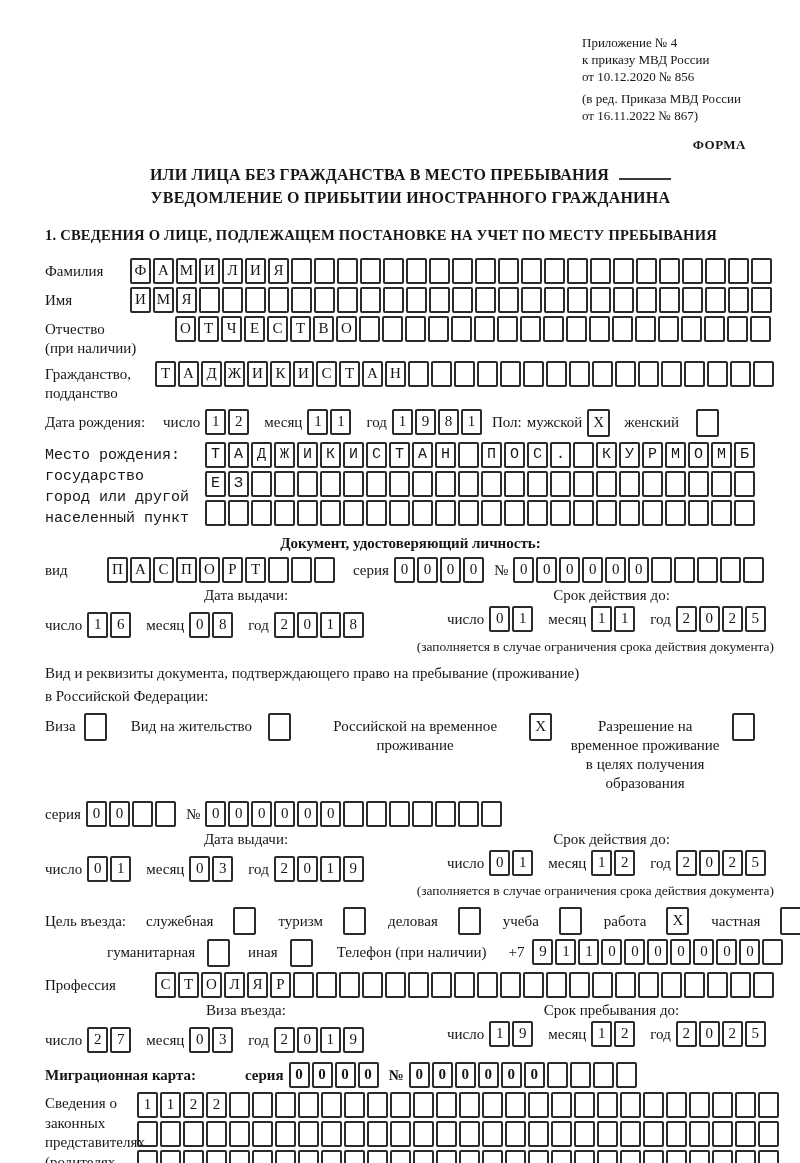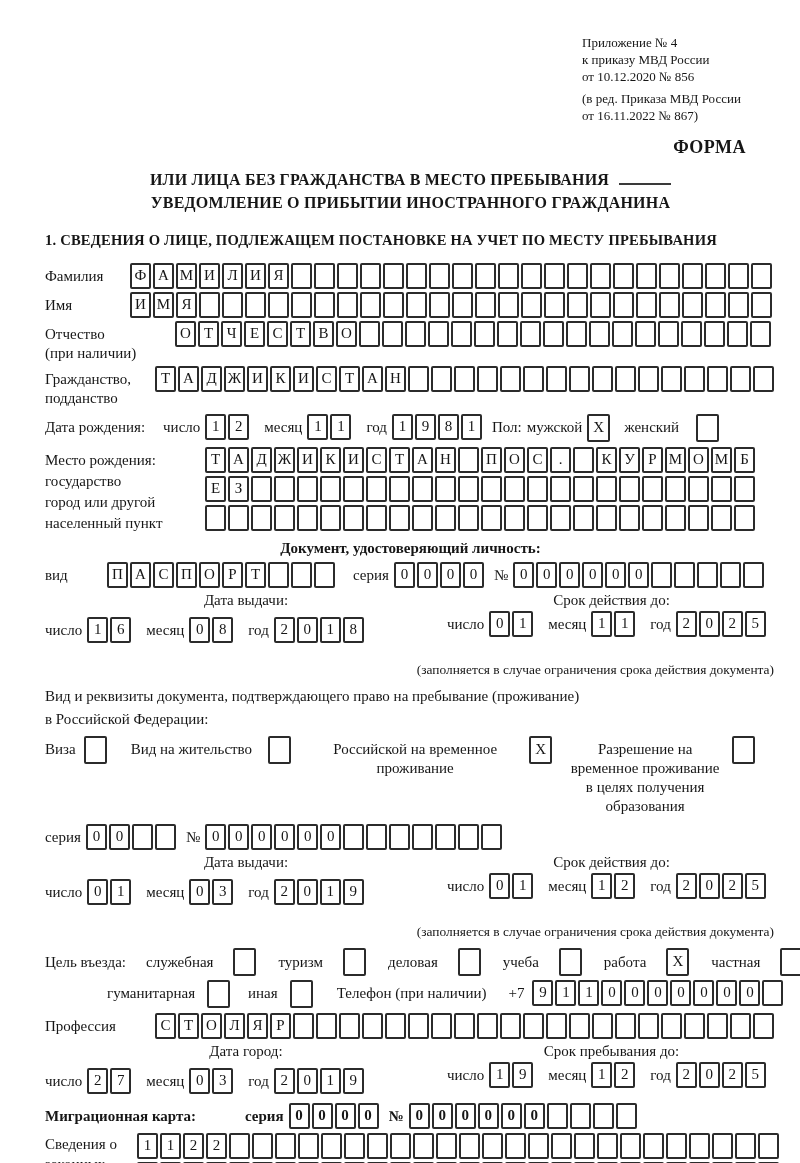--- a/index.html
+++ b/index.html
@@ -2,21 +2,21 @@
 <html><head>
 <meta charset="utf-8">
 <style>
   html,body{margin:0;padding:0;background:#fff;}
   body{width:800px;height:1163px;overflow:hidden;color:#161616;
        font-family:"Liberation Serif","DejaVu Serif",serif;}
   .page{padding:34px 24px 0 45px;}
 
   .annex{width:188px;margin-left:auto;margin-right:6px;font-size:13px;line-height:17px;}
   .annex-note{margin-top:5px;}
-  .forma{text-align:right;padding-right:30px;font-weight:bold;font-size:18px;margin-top:13px;letter-spacing:.5px;}
+  .forma{text-align:right;padding-right:30px;font-weight:bold;font-size:13px;margin-top:13px;letter-spacing:.5px;}
   .title{text-align:center;font-weight:bold;font-size:16px;line-height:23px;margin-top:10px;letter-spacing:.2px;}
   .uline{display:inline-block;width:52px;border-bottom:2px solid #3a3a3a;margin-left:10px;}
   .sech{font-weight:bold;font-size:14.6px;margin-top:18px;letter-spacing:.2px;white-space:nowrap;}
 
   .row{display:flex;align-items:flex-start;margin-bottom:3px;}
   .mt{margin-top:14px;}
   .cells{white-space:nowrap;}
   .cell{box-sizing:border-box;display:inline-block;width:21px;height:26px;border:2px solid #2b2b2b;
         border-radius:2px;margin-right:2px;font-size:15px;line-height:21px;text-align:center;vertical-align:top;}
   .cb .cell{width:23px;height:28px;line-height:23px;}
@@ -29,21 +29,21 @@
   .bp-cells .cells{display:block;margin-bottom:3px;}
 
   .doch{text-align:center;font-weight:bold;font-size:15px;margin:6px 0 5px 0;}
   .daterow{display:flex;margin-top:4px;}
   .dg{display:flex;flex-direction:column;}
   .dg-left{width:402px;gap:6px;}
   .dg-right{flex:1;}
   .dcaption{font-size:15px;text-align:center;margin-bottom:2px;}
   .dline{display:flex;align-items:flex-start;}
   .note{font-size:13.4px;line-height:17px;}
-  .note-right{text-align:right;padding-right:2px;margin-top:18px;}
+  .note-right{text-align:right;padding-right:2px;margin-top:0;}
   .plain{font-size:15px;line-height:23px;}
   .gap-top{margin-top:7px;}
 
   .optrow{display:flex;align-items:flex-start;margin-top:5px;margin-bottom:2px;}
   .optlabel{font-size:15px;line-height:19px;text-align:center;padding-top:4px;flex-shrink:0;}
   .ow215{width:212px;} .ow160{width:158px;}
   .ml8{margin-left:8px;} .ml12{margin-left:12px;} .ml16{margin-left:16px;} .ml22{margin-left:22px;} .ml30{margin-left:30px;}
 
   .p1{display:flex;align-items:flex-start;margin-top:8px;}
   .p1 .flabel{padding-top:5px;}
@@ -114,21 +114,21 @@
     <span class="cells"><span class="cell">1</span><span class="cell">1</span></span>
     <span class="dlabel dsp">год</span>
     <span class="cells"><span class="cell">1</span><span class="cell">9</span><span class="cell">8</span><span class="cell">1</span></span>
     <span class="dlabel ml8">Пол:</span>
     <span class="dlabel">мужской</span>
     <span class="cells cb"><span class="cell">X</span></span>
     <span class="dlabel ml12">женский</span>
     <span class="cells cb ml12"><span class="cell"></span></span>
   </div>
 
-  <div class="row" style="margin-top:5px;">
+  <div class="row" style="margin-top:5px;font-family:Liberation Mono, monospace;">
     <div class="bp-labels">
       <div>Место рождения:</div>
       <div>государство</div>
       <div>город или другой</div>
       <div>населенный пункт</div>
     </div>
     <div class="bp-cells">
       <div class="cells"><span class="cell">Т</span><span class="cell">А</span><span class="cell">Д</span><span class="cell">Ж</span><span class="cell">И</span><span class="cell">К</span><span class="cell">И</span><span class="cell">С</span><span class="cell">Т</span><span class="cell">А</span><span class="cell">Н</span><span class="cell"></span><span class="cell">П</span><span class="cell">О</span><span class="cell">С</span><span class="cell">.</span><span class="cell"></span><span class="cell">К</span><span class="cell">У</span><span class="cell">Р</span><span class="cell">М</span><span class="cell">О</span><span class="cell">М</span><span class="cell">Б</span></div>
       <div class="cells"><span class="cell">Е</span><span class="cell">З</span><span class="cell"></span><span class="cell"></span><span class="cell"></span><span class="cell"></span><span class="cell"></span><span class="cell"></span><span class="cell"></span><span class="cell"></span><span class="cell"></span><span class="cell"></span><span class="cell"></span><span class="cell"></span><span class="cell"></span><span class="cell"></span><span class="cell"></span><span class="cell"></span><span class="cell"></span><span class="cell"></span><span class="cell"></span><span class="cell"></span><span class="cell"></span><span class="cell"></span></div>
       <div class="cells"><span class="cell"></span><span class="cell"></span><span class="cell"></span><span class="cell"></span><span class="cell"></span><span class="cell"></span><span class="cell"></span><span class="cell"></span><span class="cell"></span><span class="cell"></span><span class="cell"></span><span class="cell"></span><span class="cell"></span><span class="cell"></span><span class="cell"></span><span class="cell"></span><span class="cell"></span><span class="cell"></span><span class="cell"></span><span class="cell"></span><span class="cell"></span><span class="cell"></span><span class="cell"></span><span class="cell"></span></div>
@@ -247,21 +247,21 @@
     <span class="cells ml8"><span class="cell">9</span><span class="cell">1</span><span class="cell">1</span><span class="cell">0</span><span class="cell">0</span><span class="cell">0</span><span class="cell">0</span><span class="cell">0</span><span class="cell">0</span><span class="cell">0</span><span class="cell"></span></span>
   </div>
 
   <div class="row" style="margin-top:5px;">
     <div class="flabel w110">Профессия</div>
     <div class="cells"><span class="cell">С</span><span class="cell">Т</span><span class="cell">О</span><span class="cell">Л</span><span class="cell">Я</span><span class="cell">Р</span><span class="cell"></span><span class="cell"></span><span class="cell"></span><span class="cell"></span><span class="cell"></span><span class="cell"></span><span class="cell"></span><span class="cell"></span><span class="cell"></span><span class="cell"></span><span class="cell"></span><span class="cell"></span><span class="cell"></span><span class="cell"></span><span class="cell"></span><span class="cell"></span><span class="cell"></span><span class="cell"></span><span class="cell"></span><span class="cell"></span><span class="cell"></span></div>
   </div>
 
   <div class="daterow">
     <div class="dg dg-left">
-      <div class="dcaption">Дата город:</div>
+      <div class="dcaption">Виза въезда:</div>
       <div class="dline">
         <span class="dlabel">число</span>
         <span class="cells"><span class="cell">2</span><span class="cell">7</span></span>
         <span class="dlabel dsp">месяц</span>
         <span class="cells"><span class="cell">0</span><span class="cell">3</span></span>
         <span class="dlabel dsp">год</span>
         <span class="cells"><span class="cell">2</span><span class="cell">0</span><span class="cell">1</span><span class="cell">9</span></span>
       </div>
     </div>
     <div class="dg dg-right">

